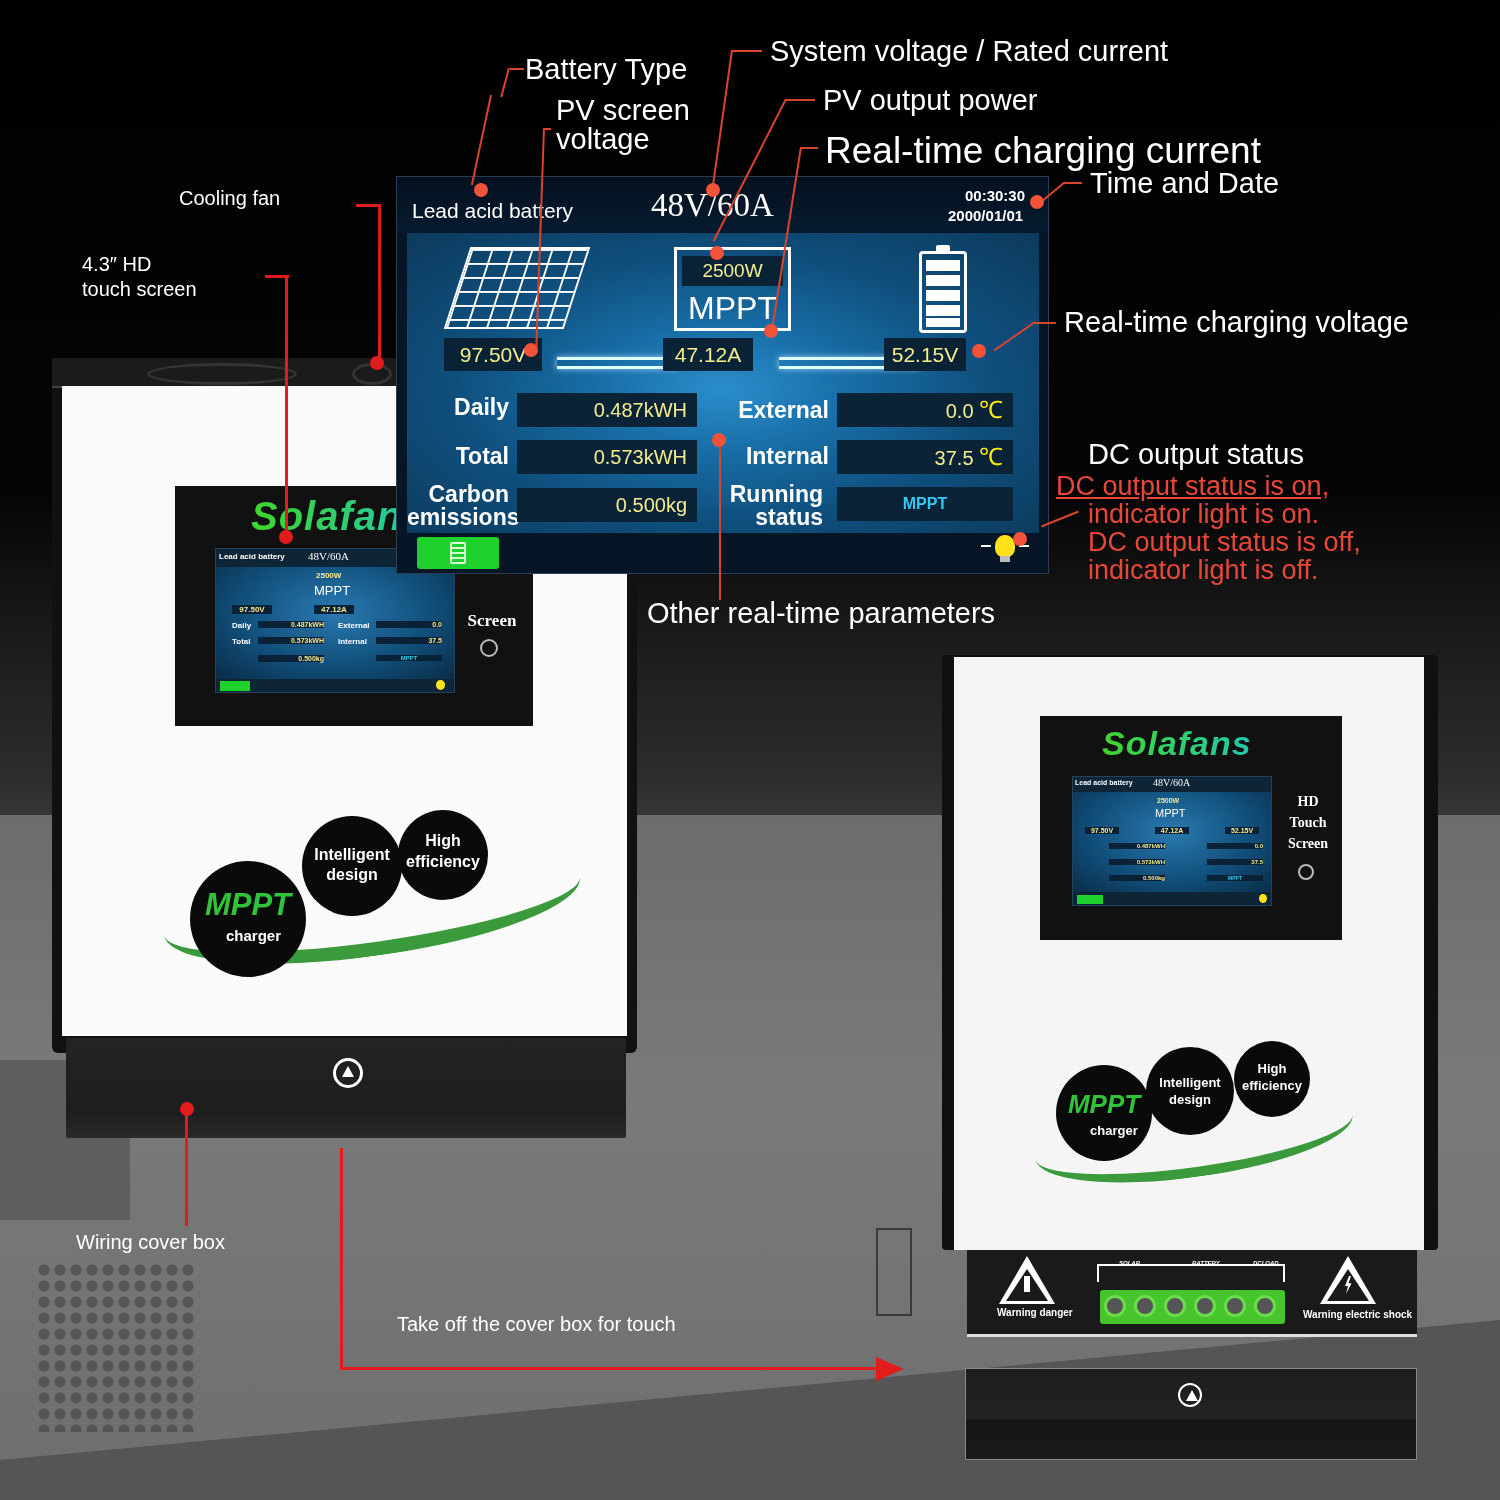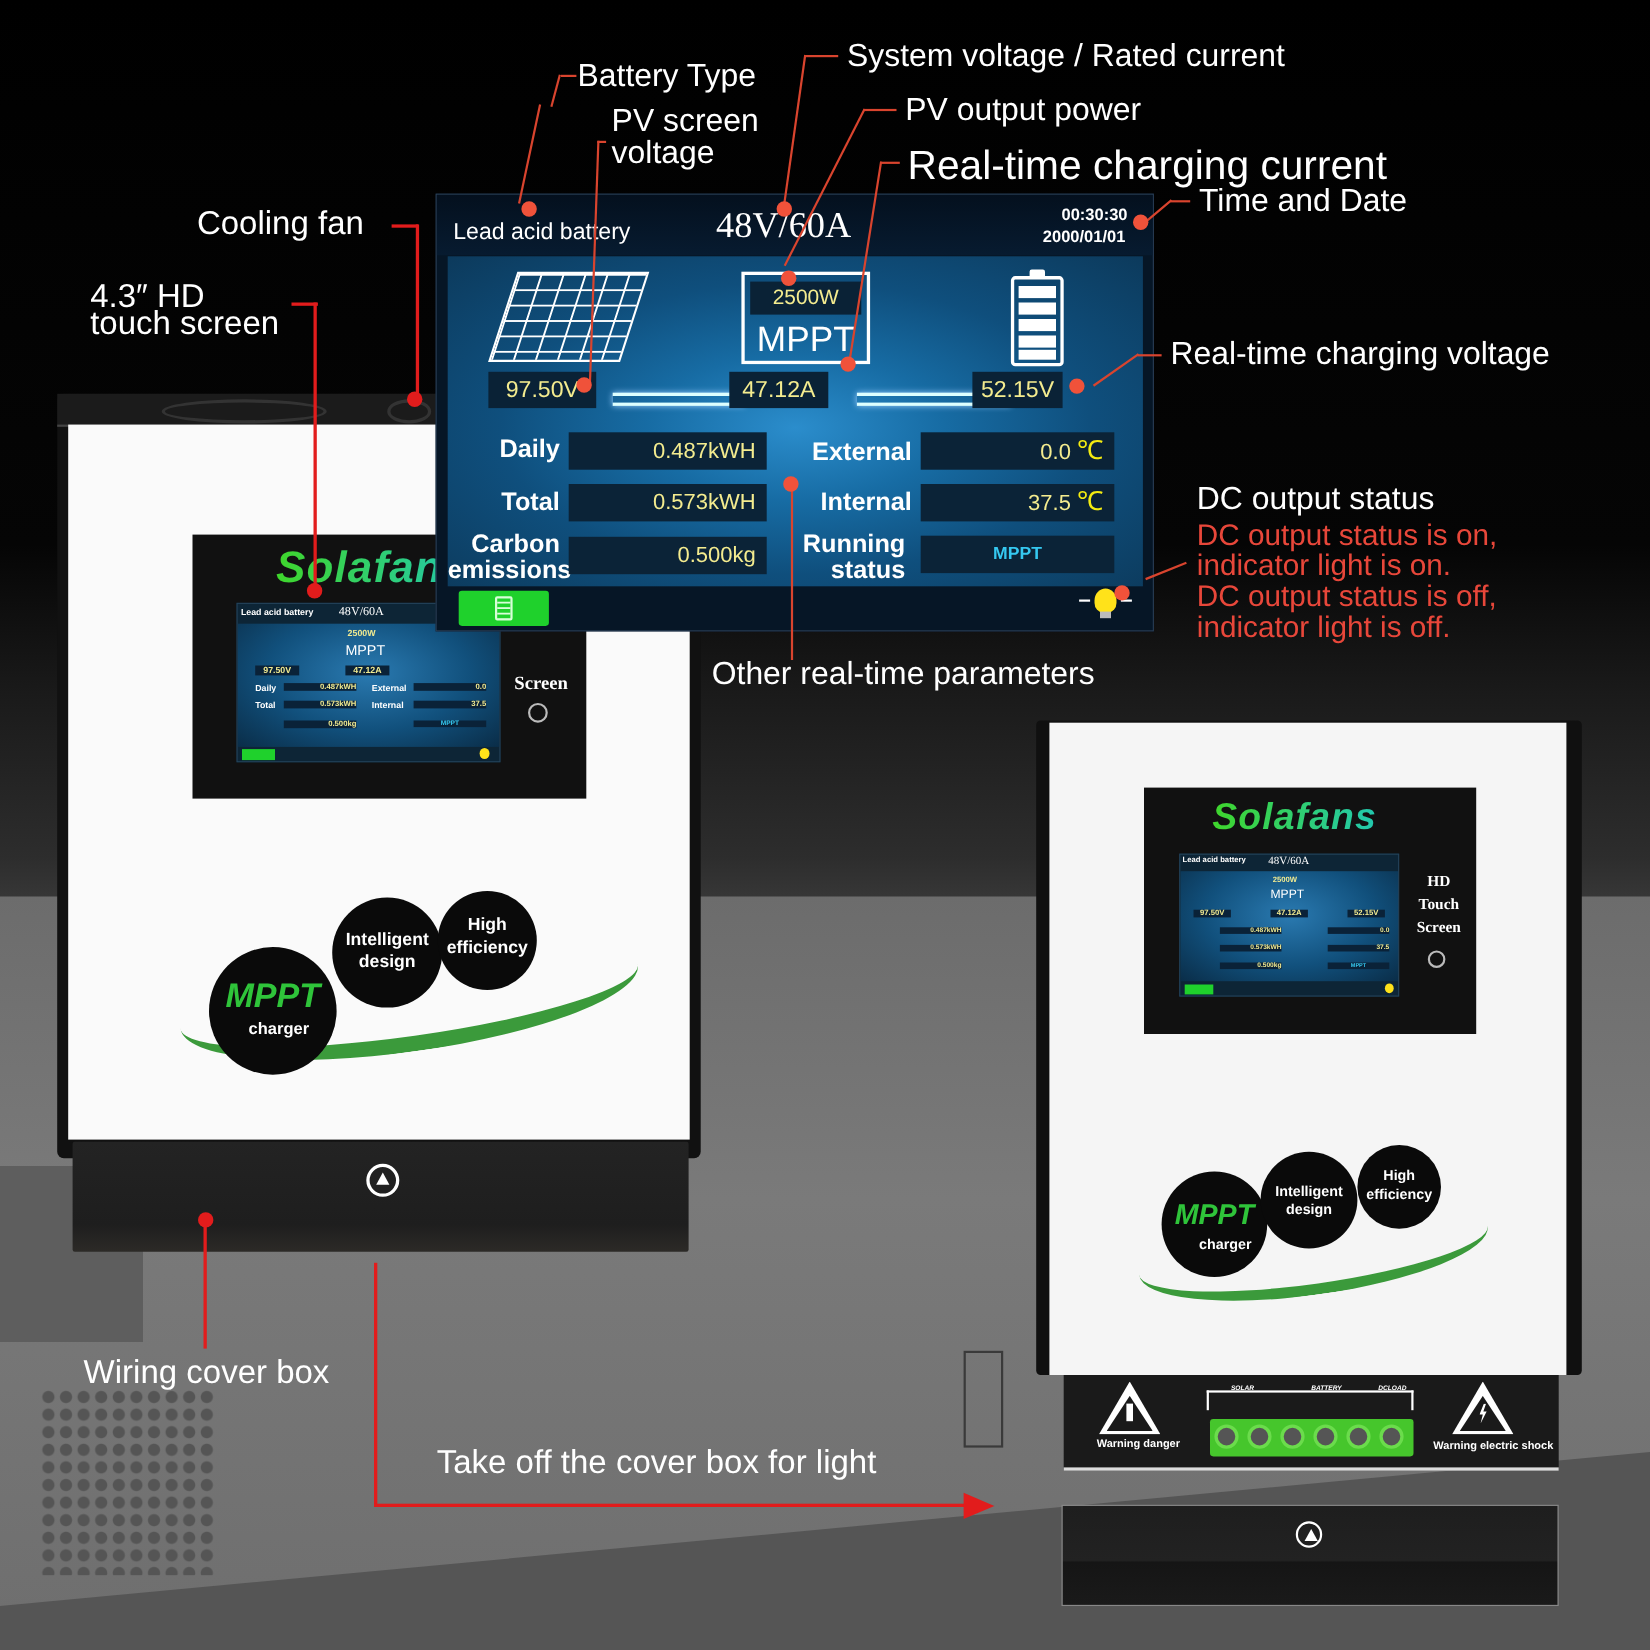--- a/index.html
+++ b/index.html
@@ -3,21 +3,21 @@
 <meta charset="utf-8">
 <style>
   * { box-sizing: border-box; margin: 0; padding: 0; }
   html, body { width: 1500px; height: 1500px; overflow: hidden; }
   body {
     position: relative;
     font-family: "Liberation Sans", sans-serif;
     background: linear-gradient(180deg, #000 0%, #050505 33%, #1a1a1a 42%, #2d2d2d 52%, #555 62%, #6a6a6a 72%, #767676 82%, #5a5a5a 100%);
   }
   .abs { position: absolute; }
-  .lbl { position: absolute; color: #fff; font-size: 30px; line-height: 1.05; white-space: nowrap; }
+  .lbl { position: absolute; color: #fff; font-size: 20px; line-height: 1.05; white-space: nowrap; }
   .red { color: #e8473a; }
   .line { position: absolute; background: #e21c1c; }
   .oline { position: absolute; background: #d9442e; }
   .dot { position: absolute; width: 14px; height: 14px; border-radius: 50%; background: #e21c1c; }
   .odot { position: absolute; width: 14px; height: 14px; border-radius: 50%; background: #f0523a; }
 
   
   .floor-a { position: absolute; left: 0; top: 815px; width: 1500px; height: 685px; background: linear-gradient(180deg,#6c6c6c,#7a7a7a 40%,#6e6e6e); }
   .floor-b { position: absolute; left: 0; top: 1320px; width: 1500px; height: 180px; background: #555; clip-path: polygon(0 140px, 100% 0, 100% 100%, 0 100%); }
   .block { position: absolute; left: 0; top: 1060px; width: 130px; height: 160px; background: #5e5e5e; }
@@ -250,27 +250,27 @@
 <div class="lbl" style="left:556px;top:124px;font-size:29px;">voltage</div>
 <div class="lbl" style="left:770px;top:36px;font-size:29px;">System voltage / Rated current</div>
 <div class="lbl" style="left:823px;top:85px;font-size:29px;">PV output power</div>
 <div class="lbl" style="left:825px;top:132px;font-size:37px;">Real-time charging current</div>
 <div class="lbl" style="left:1090px;top:168px;font-size:29px;">Time and Date</div>
 <div class="lbl" style="left:179px;top:188px;">Cooling fan</div>
 <div class="lbl" style="left:82px;top:254px;">4.3″ HD</div>
 <div class="lbl" style="left:82px;top:279px;">touch screen</div>
 <div class="lbl" style="left:1064px;top:307px;font-size:29px;">Real-time charging voltage</div>
 <div class="lbl" style="left:1088px;top:439px;font-size:29px;">DC output status</div>
-<div class="lbl red" style="left:1088px;top:472px;font-size:27px;">DC output status is on,</div>
+<div class="lbl red" style="left:1056px;top:472px;font-size:27px;text-decoration:underline;">DC output status is on,</div>
 <div class="lbl red" style="left:1088px;top:500px;font-size:27px;">indicator light is on.</div>
 <div class="lbl red" style="left:1088px;top:528px;font-size:27px;">DC output status is off,</div>
 <div class="lbl red" style="left:1088px;top:556px;font-size:27px;">indicator light is off.</div>
 <div class="lbl" style="left:647px;top:598px;font-size:29px;">Other real-time parameters</div>
 <div class="lbl" style="left:76px;top:1232px;">Wiring cover box</div>
-<div class="lbl" style="left:397px;top:1314px;">Take off the cover box for light</div>
+<div class="lbl" style="left:397px;top:1314px;">Take off the cover box for touch</div>
 
 <div class="dev2">
   <div class="dev2-face">
     <div class="mini-screen" style="left:86px;top:59px;width:302px;height:224px;">
       <div class="brand" style="left:62px;top:8px;font-size:34px;">Solafans</div>
       <div class="mini-lcd" style="left:32px;top:60px;width:200px;height:130px;">
         <div class="mtxt" style="left:2px;top:2px;font-size:7px;">Lead acid battery</div>
         <div class="mtxt" style="left:80px;top:0px;font-size:10px;font-family:'Liberation Serif',serif;font-weight:normal;">48V/60A</div>
         <div class="in" style="top:15px;height:100px;"></div>
         <div class="mtxt" style="left:84px;top:20px;font-size:7px;color:#f2eb91;">2500W</div>

